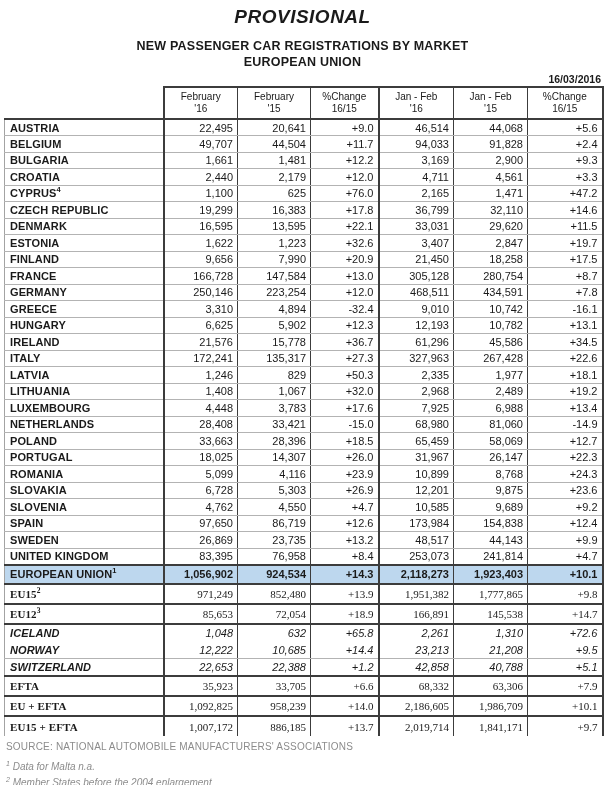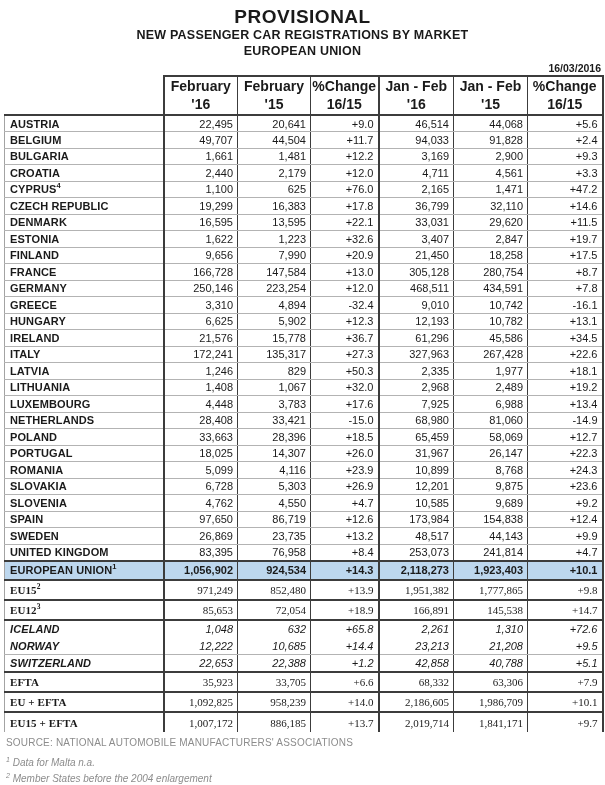--- a/index.html
+++ b/index.html
@@ -7,44 +7,44 @@
   body {
     width: 605px; height: 785px;
     font-family: "Liberation Sans", sans-serif;
     color: #1a1a1a;
     overflow: hidden;
   }
   .page { width: 605px; height: 785px; position: relative; }
 
   .title {
     text-align: center; font-size: 19px; font-weight: bold;
-    padding-top: 6px; letter-spacing: 0.5px;
+    padding-top: 6px; letter-spacing: 0.5px; font-style: italic;
   }
   .subtitle {
     text-align: center; font-size: 12.5px; font-weight: bold;
-    margin-top: 0; letter-spacing: 0.2px;
+    margin-top: 11px; letter-spacing: 0.2px;
   }
   .subtitle2 {
     text-align: center; font-size: 12.5px; font-weight: bold;
     margin-top: 2px; letter-spacing: 0.2px;
   }
   .date-line {
     text-align: right; font-size: 10.5px; font-weight: bold;
     margin: 4px 4px 1px 0;
   }
 
   table.reg {
     border-collapse: collapse; table-layout: fixed;
     margin-left: 4px; width: 598px;
   }
   th, td { overflow: hidden; white-space: nowrap; }
 
   
   thead th {
-    background: #ffffff; font-weight: bold; font-size: 14px;
+    background: #ffffff; font-weight: normal; font-size: 10px;
     text-align: center; vertical-align: middle; height: 32px;
     line-height: 1.25; padding: 1px 0;
     border-top: 2px solid #3c3c3c; border-bottom: 2px solid #3c3c3c;
     border-left: 1px solid #3c3c3c;
   }
   thead th.corner { border: none; border-bottom: 2px solid #3c3c3c; }
   thead th.c1, thead th.c4 { border-left: 2px solid #3c3c3c; }
   thead th.c6 { border-right: 2px solid #3c3c3c; }
 
   

